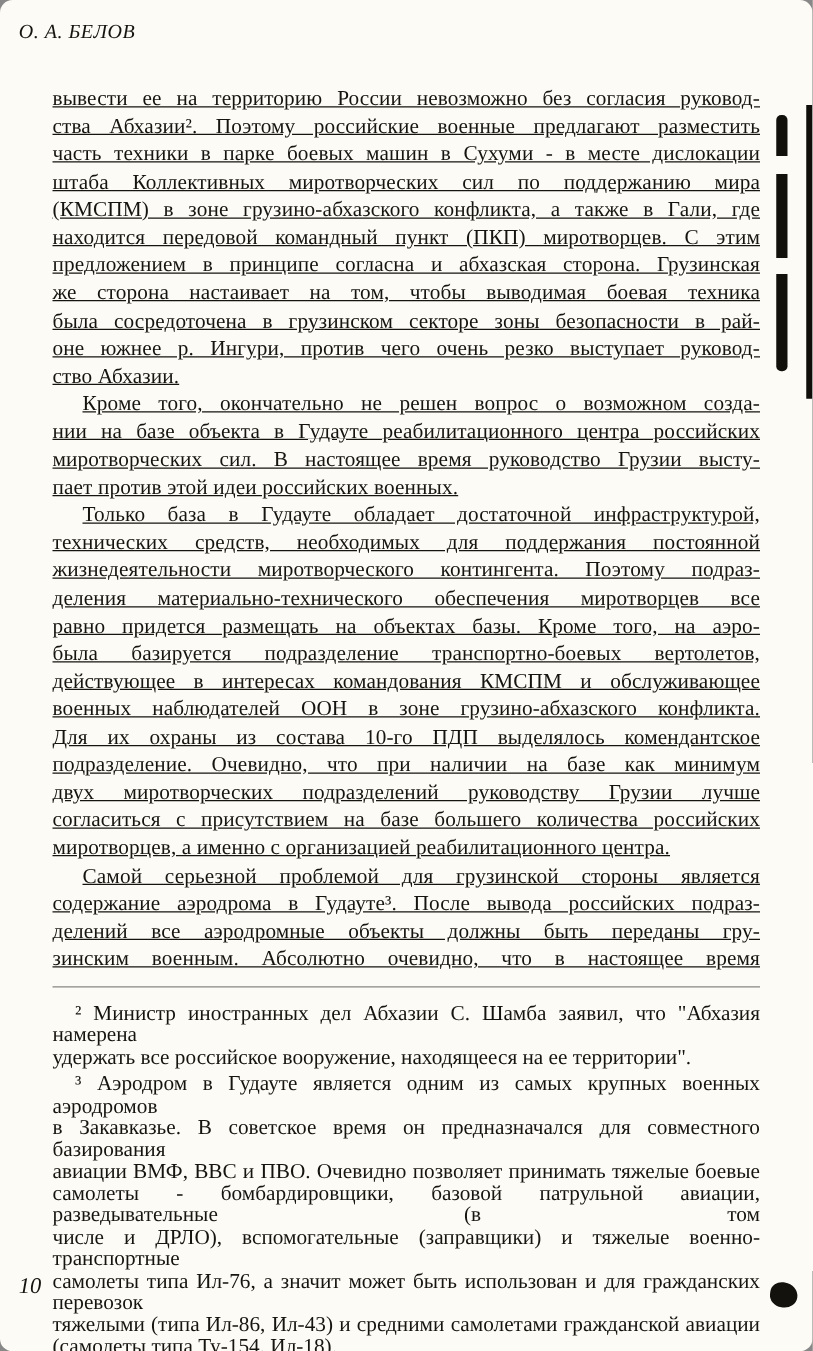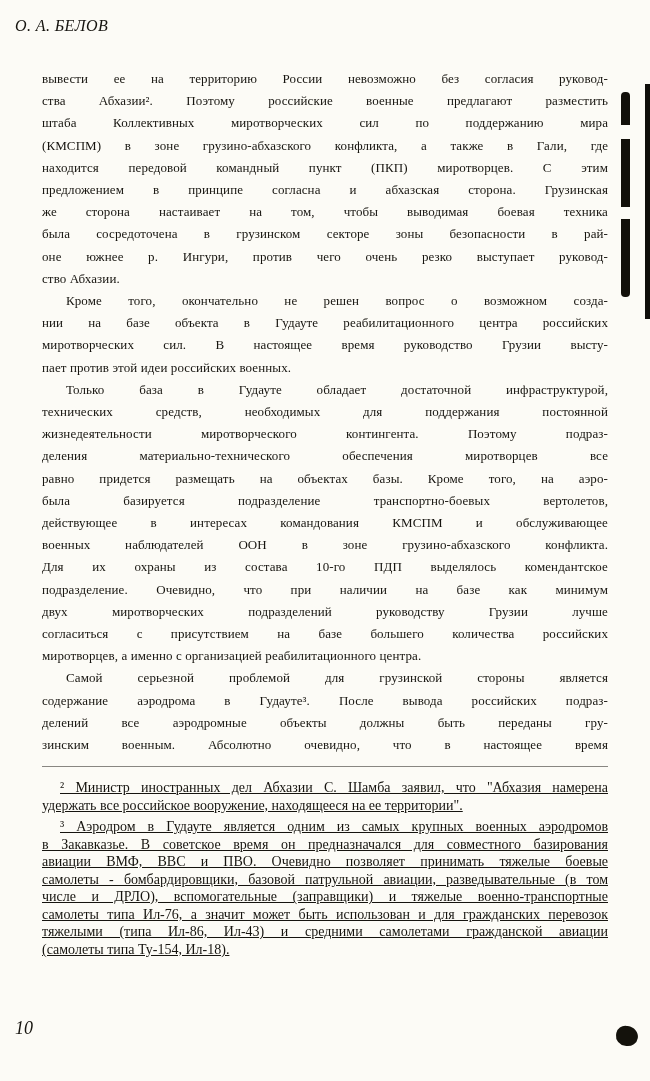--- a/index.html
+++ b/index.html
@@ -8,58 +8,59 @@
   }
   html, body { margin: 0; padding: 0; background: #888; }
   .page {
     position: relative;
     width: 650px;
     height: 1081px;
     background: var(--page-bg);
     overflow: hidden;
     font-family: "Liberation Serif", "DejaVu Serif", serif;
     color: var(--ink);
+    border-radius: 10px;
   }
   .running-head {
     position: absolute;
     left: 15px;
     top: 17px;
     font-style: italic;
     font-size: 16px;
     letter-spacing: 0.4px;
   }
   .text-block {
     position: absolute;
     left: 42px;
     top: 68px;
     width: 566px;
   }
   .para { margin: 0; }
   .line {
-    font-size: 13px;
+    font-size: 17px;
     line-height: 22.2px;
     text-align: justify;
     text-align-last: justify;
     letter-spacing: 0.1px;
+    text-decoration: underline;
   }
   .line.last { text-align-last: left; }
   .line.indent { text-indent: 24px; }
 
   .fn-sep {
     height: 1px;
     background: rgba(40, 38, 32, 0.55);
     margin: 10px 0 12px 0;
   }
   .footnotes .para + .para { margin-top: 4px; }
   .fn-line {
-    font-size: 14px;
+    font-size: 17px;
     line-height: 17.5px;
     text-align: justify;
     text-align-last: justify;
-    text-decoration: underline;
   }
   .fn-line.last { text-align-last: left; }
   .fn-line.indent { text-indent: 18px; }
 
   .page-number {
     position: absolute;
     left: 15px;
     top: 1018px;
     font-style: italic;
     font-size: 18px;
@@ -104,20 +105,21 @@
 
 <div class="page">
 
   <div class="running-head">О. А. БЕЛОВ</div>
 
   <div class="text-block">
     <div class="body-text">
         <div class="para">
           <div class="line">вывести ее на территорию России невозможно без согласия руковод-</div>
           <div class="line">ства Абхазии². Поэтому российские военные предлагают разместить</div>
+          <div class="line">часть техники в парке боевых машин в Сухуми - в месте дислокации</div>
           <div class="line">штаба Коллективных миротворческих сил по поддержанию мира</div>
           <div class="line">(КМСПМ) в зоне грузино-абхазского конфликта, а также в Гали, где</div>
           <div class="line">находится передовой командный пункт (ПКП) миротворцев. С этим</div>
           <div class="line">предложением в принципе согласна и абхазская сторона. Грузинская</div>
           <div class="line">же сторона настаивает на том, чтобы выводимая боевая техника</div>
           <div class="line">была сосредоточена в грузинском секторе зоны безопасности в рай-</div>
           <div class="line">оне южнее р. Ингури, против чего очень резко выступает руковод-</div>
           <div class="line last">ство Абхазии.</div>
         </div>
         <div class="para">

